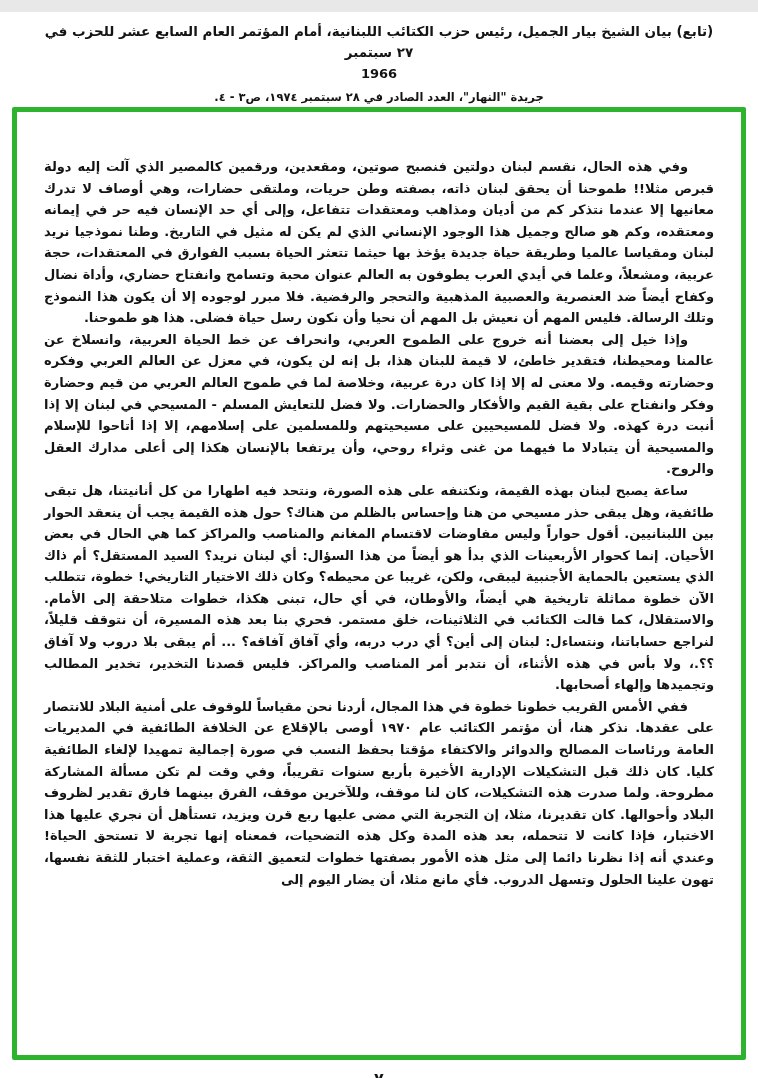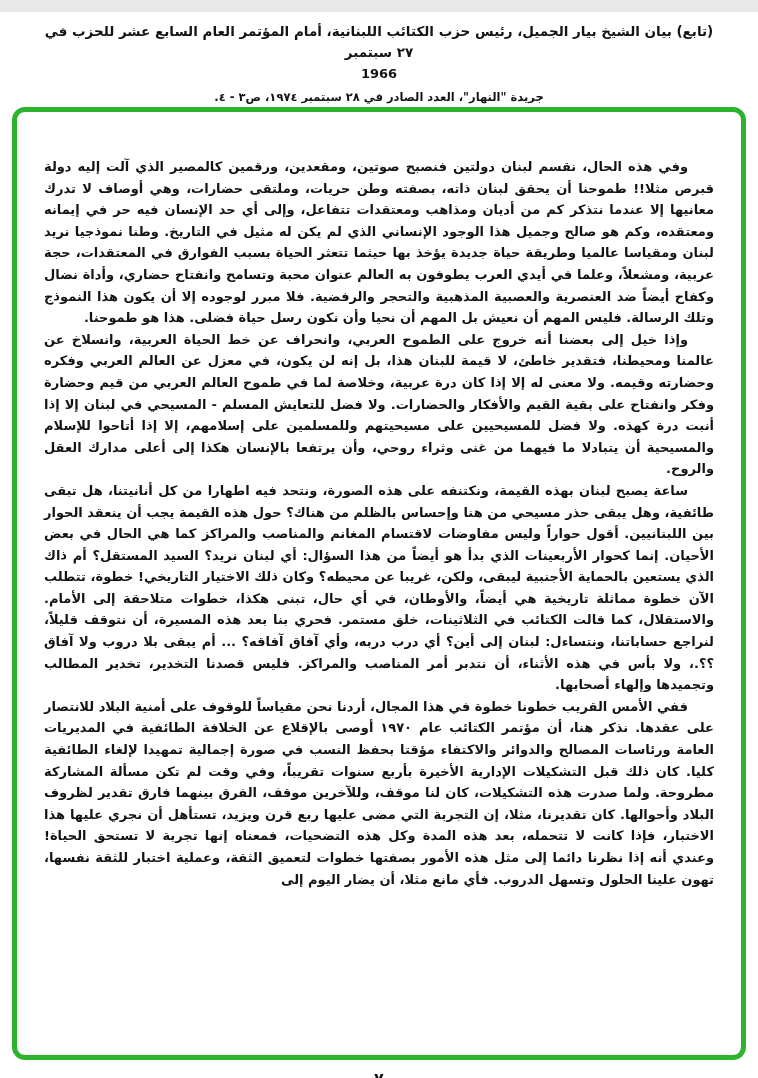--- a/index.html
+++ b/index.html
@@ -39,21 +39,21 @@
     margin-top: 9px;
   }
   .text-frame {
     position: absolute;
     left: 12px;
     top: 95px;
     width: 734px;
     height: 953px;
     box-sizing: border-box;
     border: 5px solid var(--frame-green, #2db32d);
-    border-radius: 13px;
+    border-radius: 2px;
     background: #ffffff;
     padding: 44px 27px 16px 27px;
     overflow: hidden;
   }
   .body-text {
     direction: rtl;
     text-align: justify;
     font-size: 13px;
     font-weight: bold;
     line-height: 21.6px;

